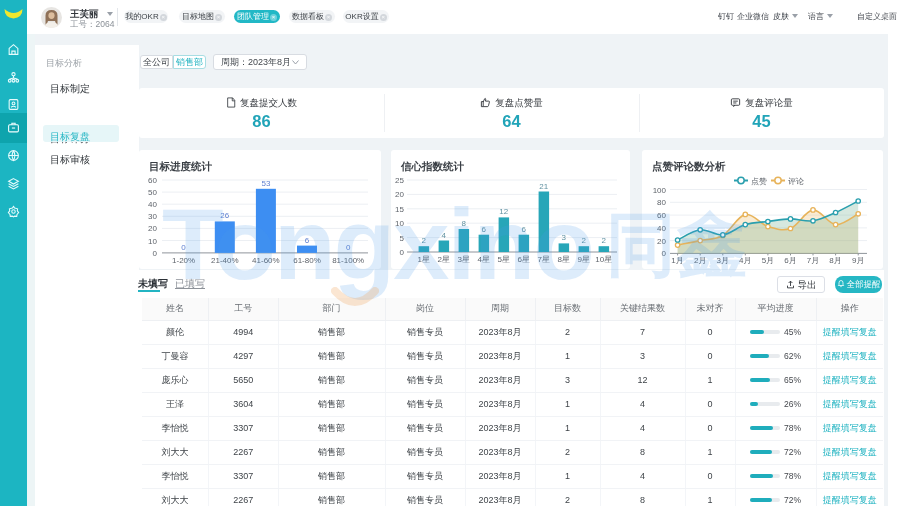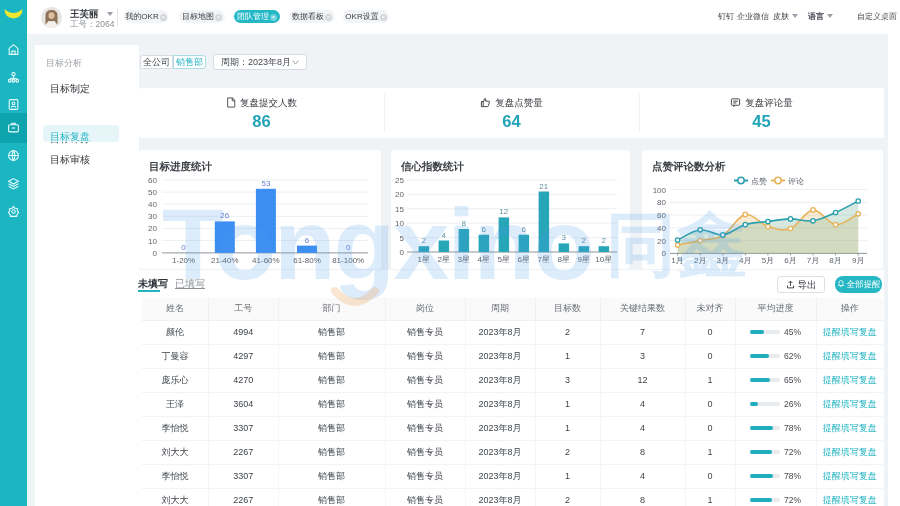--- a/index.html
+++ b/index.html
@@ -99,21 +99,21 @@
   <div class="abs" style="left:43px;top:19px;font-size:8.5px;color:#8a9097;">工号：2064</div>
   <div class="abs" style="left:90px;top:8px;width:1px;height:18px;background:#e3e6ea;"></div>
   <div class="pill" style="left:97px;width:44px;">我的OKR<span class="x">×</span></div>
   <div class="pill" style="left:152px;width:46px;">目标地图<span class="x">×</span></div>
   <div class="pill on" style="left:207px;width:46px;">团队管理<span class="x">×</span></div>
   <div class="pill" style="left:262px;width:46px;">数据看板<span class="x">×</span></div>
   <div class="pill" style="left:316px;width:46px;">OKR设置<span class="x">×</span></div>
   <div class="toplink" style="left:691px;">钉钉</div>
   <div class="toplink" style="left:710px;">企业微信</div>
   <div class="toplink" style="left:746px;">皮肤<span class="caret"></span></div>
-  <div class="toplink" style="left:781px;font-weight:bold;">语言<span class="caret"></span></div>
+  <div class="toplink" style="left:781px;">语言<span class="caret"></span></div>
   <div class="toplink" style="left:830px;">自定义桌面<span class="caret"></span></div>
 </div>
 
 <div id="gapstrip"></div>
 <div id="menu">
   <div class="mi" style="top:12px;left:11px;color:#9aa0a6;font-size:9px;">目标分析</div>
   <div class="mi" style="top:37px;">目标制定</div>
   <div class="mi" style="top:61px;margin-top:26px;">目标评分</div>
   <div id="menuActive"></div>
   <div class="mi" style="top:85px;color:#25b6c4;z-index:2;">目标复盘</div>
@@ -372,21 +372,21 @@
           <td>销售专员</td>
           <td>2023年8月</td>
           <td>1</td>
           <td>3</td>
           <td>0</td>
           <td><span class="pbar"><i style="width:19px;"></i></span><span class="pct">62%</span></td>
           <td class="tlink">提醒填写复盘</td>
         </tr>
     <tr>
           <td>庞乐心</td>
-          <td>4270</td>
+          <td>5650</td>
           <td>销售部</td>
           <td>销售专员</td>
           <td>2023年8月</td>
           <td>3</td>
           <td>12</td>
           <td>1</td>
           <td><span class="pbar"><i style="width:20px;"></i></span><span class="pct">65%</span></td>
           <td class="tlink">提醒填写复盘</td>
         </tr>
     <tr>

